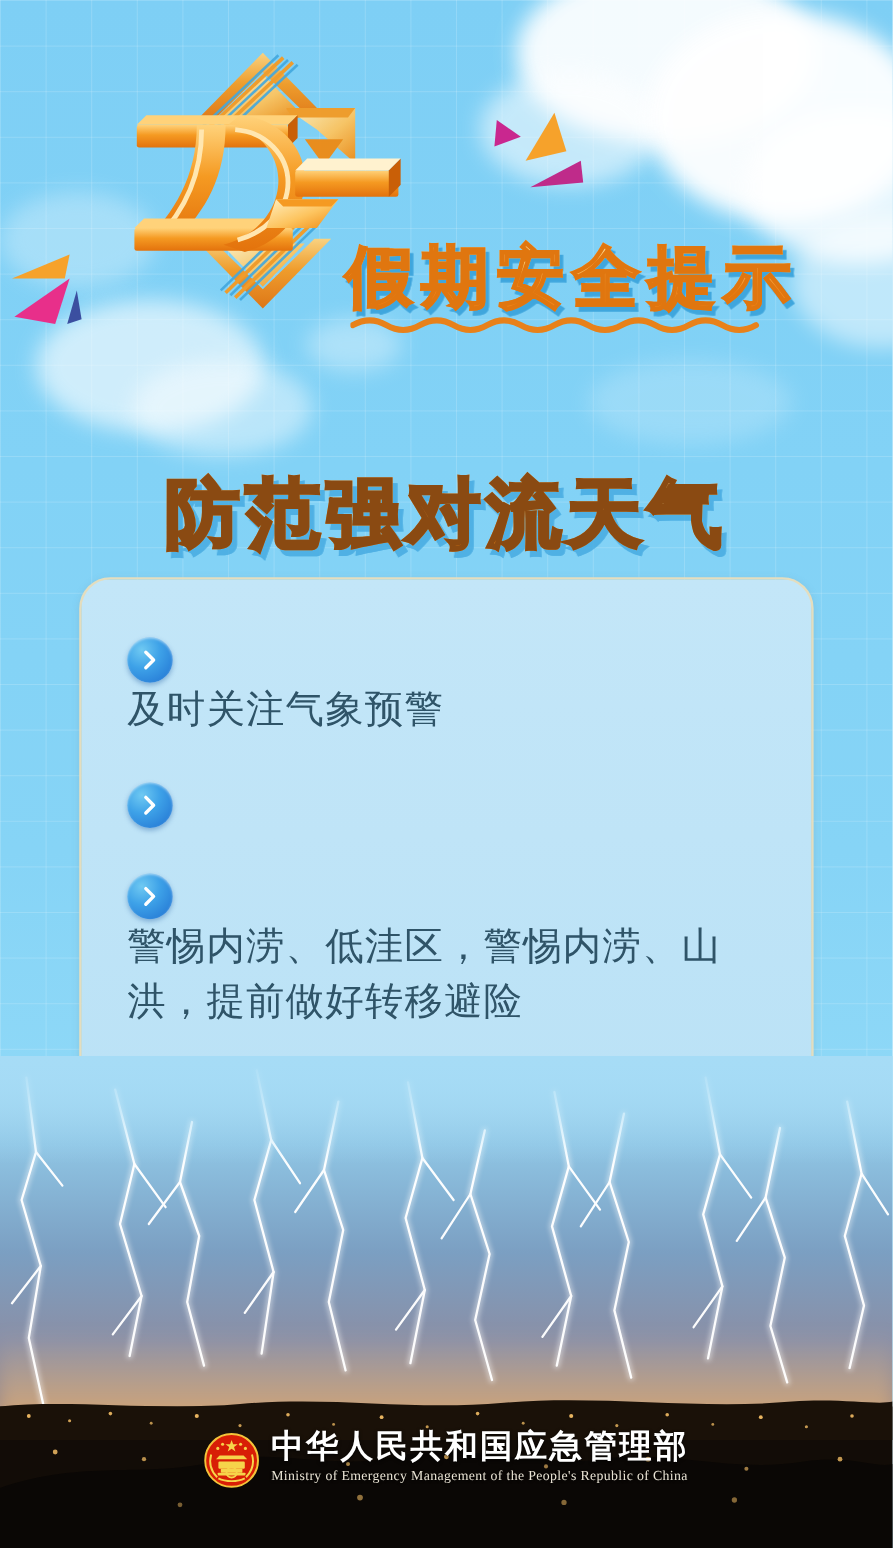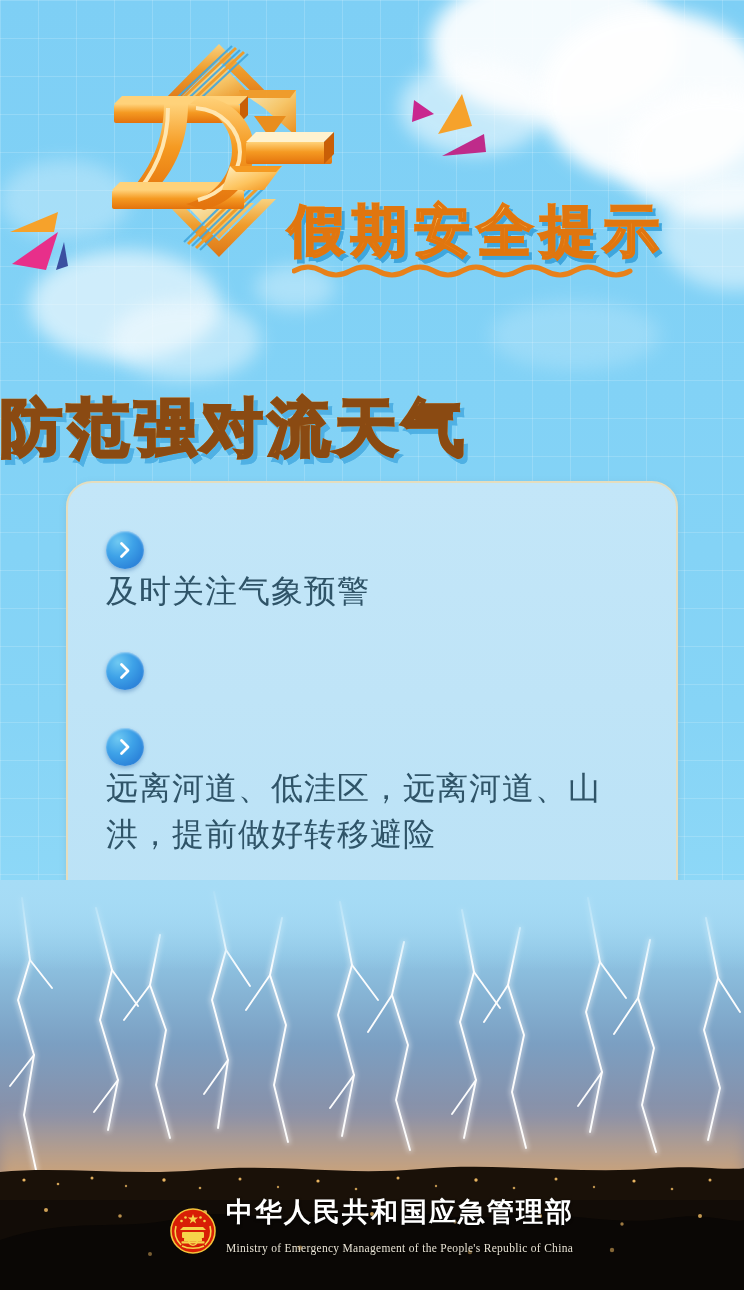--- a/index.html
+++ b/index.html
@@ -56,21 +56,21 @@
     white-space:nowrap;
   }
   .wave-line{ position:absolute; left:292px; top:228px; width:348px; height:16px; }
 
   
   .confetti{ position:absolute; }
 
   
   .main-title{
     position:absolute; left:0; top:386px; width:744px;
-    text-align:left;
+    text-align:center;
     font-size:62px; font-weight:bold; letter-spacing:5px;
     font-family:"DejaVu Sans","Liberation Sans",sans-serif;
     background:linear-gradient(180deg,#ffe0ab 0%,#fbbf63 30%,#f2901f 58%,#ee7e10 100%);
     -webkit-background-clip:text; background-clip:text; color:transparent;
     -webkit-text-stroke:3px #8a4a12;
     filter:drop-shadow(4px 5px 0 rgba(70,170,225,.85));
     white-space:nowrap;
   }
 
   
@@ -108,33 +108,33 @@
   .storm svg{ display:block; width:744px; height:410px; }
   .storm-fade{
     position:absolute; left:0; top:0; width:744px; height:90px;
     background:linear-gradient(180deg,#a6dcf6 0%,rgba(166,220,246,.65) 45%,rgba(166,220,246,0) 100%);
     pointer-events:none;
   }
 
   
   .footer{
     position:absolute; left:0; top:1192px; width:744px; height:62px;
-    display:flex; align-items:flex-end; justify-content:center;
+    display:flex; align-items:flex-start; justify-content:center;
   }
   .emblem{ width:46px; height:46px; margin-right:10px; margin-top:2px; flex:0 0 auto; }
   .emblem svg{ width:100%; height:100%; display:block; }
   .footer-texts{ display:flex; flex-direction:column; }
   .footer-cn{
     font-size:27px; font-weight:bold; color:#ffffff; letter-spacing:2px;
     font-family:"DejaVu Sans","Liberation Sans",sans-serif;
     text-shadow:0 1px 3px rgba(0,0,0,.85);
     line-height:1.05;
   }
   .footer-en{
-    margin-top:16px;
+    margin-top:4px;
     font-size:11.5px; color:#e9e3d4; letter-spacing:.3px;
     font-family:"Liberation Serif","DejaVu Serif",serif;
     text-shadow:0 1px 2px rgba(0,0,0,.9);
   }
 </style>
 </head>
 <body>
 
 <div id="poster">
 
@@ -282,21 +282,21 @@
           </svg>
       </span>
     </div>
 
     <div class="bullet-row">
       <span class="bullet-icon">
         <svg viewBox="0 0 18 18">
             <path d="M5.5 2.5 L12 9 L5.5 15.5" stroke="#ffffff" stroke-width="2.8" fill="none" stroke-linecap="round" stroke-linejoin="round"></path>
           </svg>
       </span>
-      <span class="bullet-text">远离河道、低洼区，远离河道、山洪，提前做好转移避险</span>
+      <span class="bullet-text">警惕内涝、低洼区，警惕内涝、山洪，提前做好转移避险</span>
     </div>
 
   </div>
 
   <div class="storm">
     <svg viewBox="0 0 744 410" xmlns="http://www.w3.org/2000/svg">
       <defs>
         <linearGradient id="skyStorm" x1="0" y1="0" x2="0" y2="1">
           <stop offset="0" stop-color="#a9dcf5"></stop>
           <stop offset="18%" stop-color="#8fc5e4"></stop>

